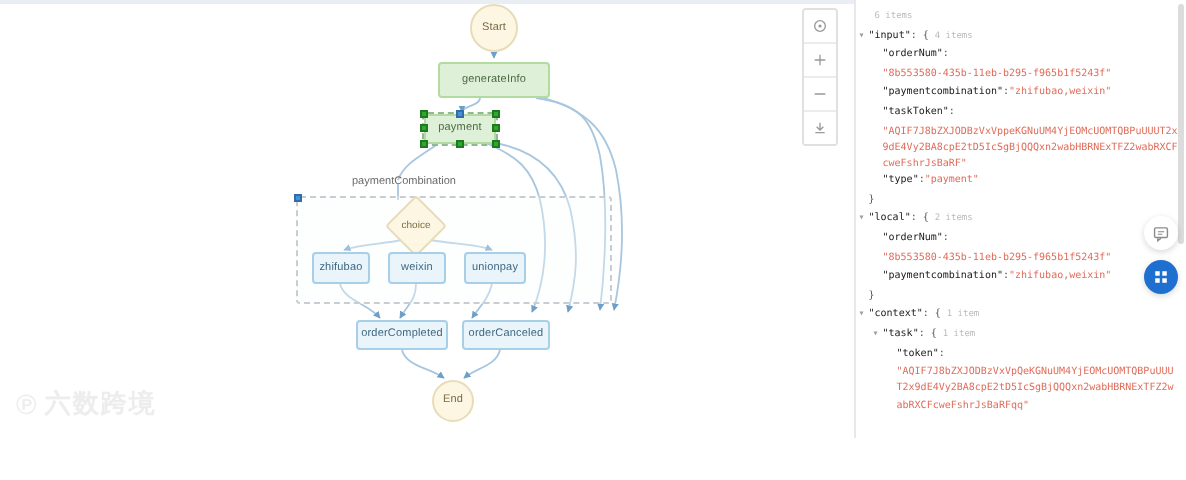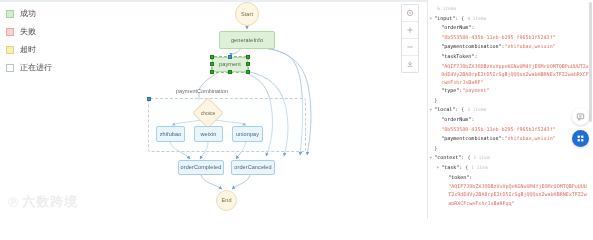--- a/index.html
+++ b/index.html
@@ -277,38 +277,20 @@
   .fab svg { display: block; }
 </style>
 </head>
 <body>
 
 <div id="app">
 
   <div class="canvas-pane">
     <div class="top-rule"></div>
 
-    <div class="legend">
-      <div class="legend-row">
-        <span class="legend-swatch sw-success"></span>
-        <span class="legend-label">成功</span>
-      </div>
-      <div class="legend-row">
-        <span class="legend-swatch sw-failed"></span>
-        <span class="legend-label">失败</span>
-      </div>
-      <div class="legend-row">
-        <span class="legend-swatch sw-timeout"></span>
-        <span class="legend-label">超时</span>
-      </div>
-      <div class="legend-row">
-        <span class="legend-swatch sw-running"></span>
-        <span class="legend-label">正在进行</span>
-      </div>
-    </div>
 
     <svg class="graph" width="428" height="219">
       <defs>
         <marker id="arw" markerWidth="5" markerHeight="5" refX="3.6" refY="2" orient="auto">
           <path d="M0,0 L4,2 L0,4 z" fill="#6f9fc8"></path>
         </marker>
       </defs>
       <g fill="none" stroke="#a8c6de" stroke-width="0.9">
 
         <path d="M247,26 L247,29" marker-end="url(#arw)"></path>

